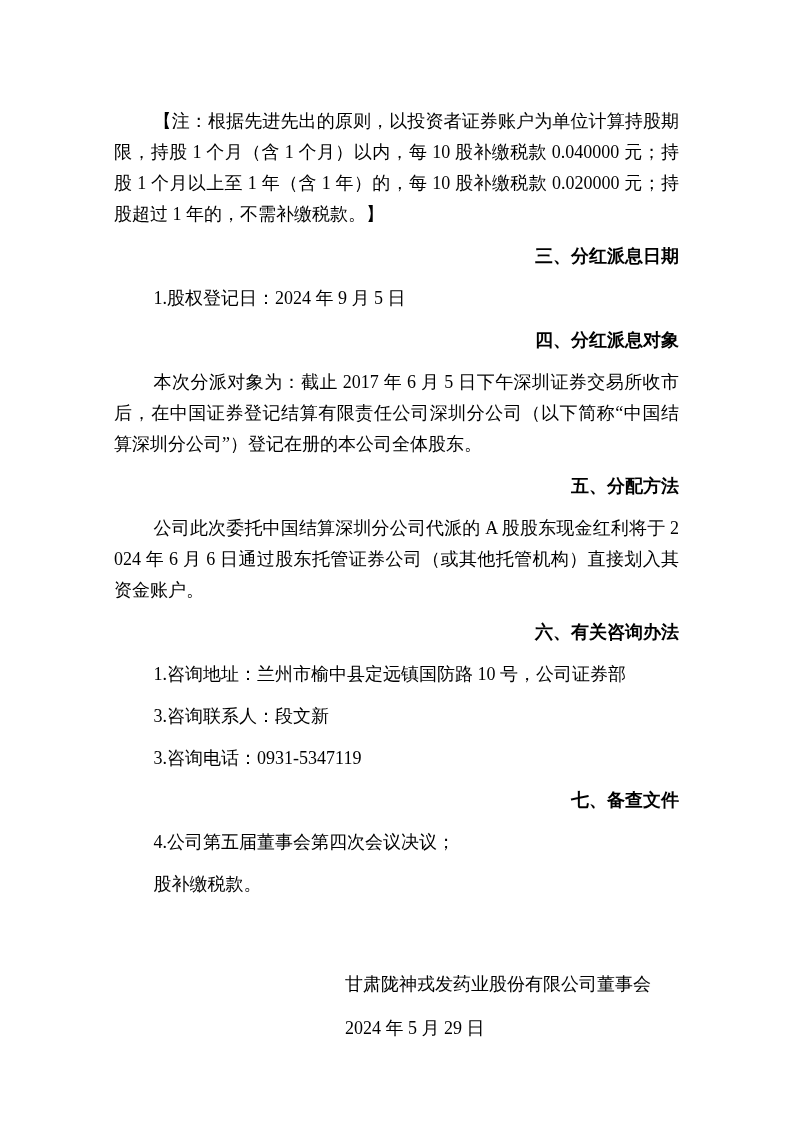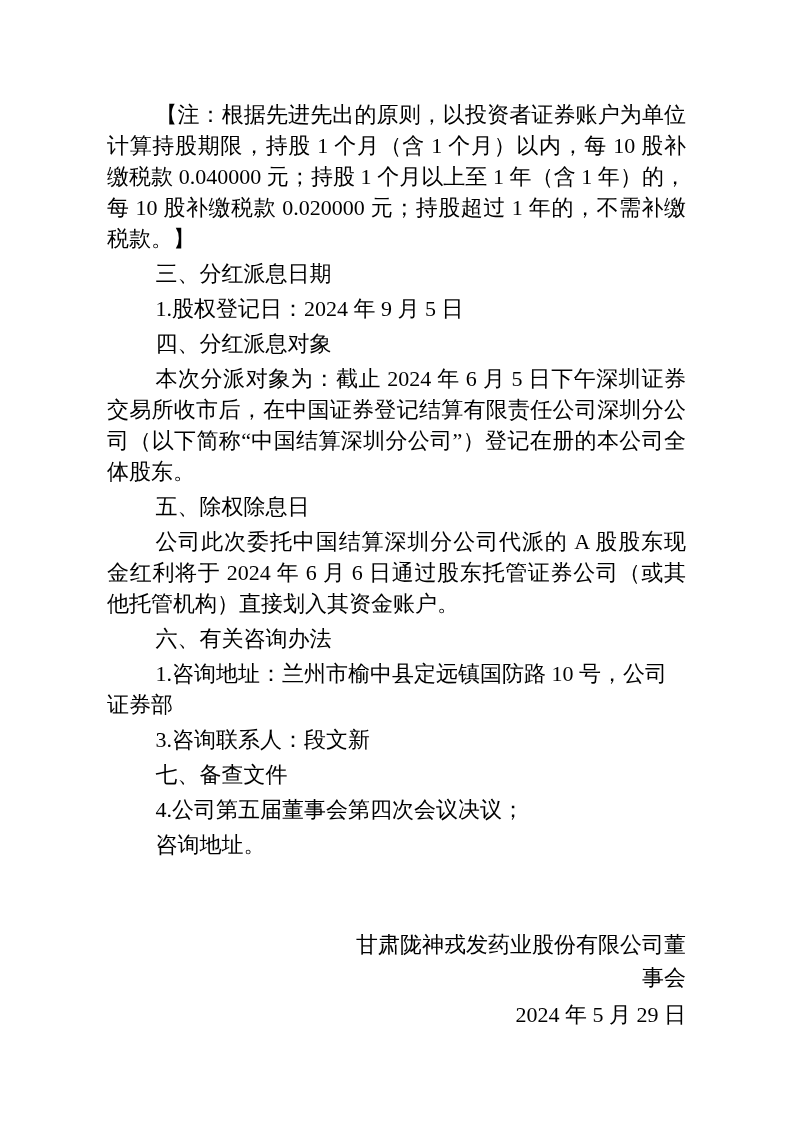--- a/index.html
+++ b/index.html
@@ -12,71 +12,73 @@
     font-family: "Liberation Serif", "DejaVu Serif", serif;
     overflow: hidden;
   }
   .page {
     width: 793px;
     height: 1122px;
     padding: 95px 103px 0 103px;
     background: #ffffff;
   }
   p {
-    margin: 4px;
-    font-size: 22px;
+    margin: 11px;
+    font-size: 18px;
     line-height: 31px;
     word-break: break-all;
   }
   .para {
     text-align: justify;
     text-justify: inter-ideograph;
     text-indent: 2.2em;
   }
   .heading {
-    font-weight: normal;
+    font-weight: bold;
     text-indent: 2.2em;
+    text-align: right;
   }
   .item {
     text-indent: 2.2em;
   }
   .signature {
     margin-top: 68px;
     margin-left: auto;
     width: 356px;
-    text-align: right;
+    text-align: left;
   }
   .signature p {
     line-height: 33px;
     text-indent: 0;
   }
 </style>
 </head>
 <body>
 
 <div class="page">
 
   <p class="para">【注：根据先进先出的原则，以投资者证券账户为单位计算持股期限，持股 1 个月（含 1 个月）以内，每 10 股补缴税款 0.040000 元；持股 1 个月以上至 1 年（含 1 年）的，每 10 股补缴税款 0.020000 元；持股超过 1 年的，不需补缴税款。】</p>
 
   <p class="heading">三、分红派息日期</p>
   <p class="item">1.股权登记日：2024 年 9 月 5 日</p>
 
   <p class="heading">四、分红派息对象</p>
-  <p class="para">本次分派对象为：截止 2024 年 6 月 5 日下午深圳证券交易所收市后，在中国证券登记结算有限责任公司深圳分公司（以下简称“中国结算深圳分公司”）登记在册的本公司全体股东。</p>
+  <p class="para">本次分派对象为：截止 2017 年 6 月 5 日下午深圳证券交易所收市后，在中国证券登记结算有限责任公司深圳分公司（以下简称“中国结算深圳分公司”）登记在册的本公司全体股东。</p>
 
-  <p class="heading">五、除权除息日</p>
+  <p class="heading">五、分配方法</p>
   <p class="para">公司此次委托中国结算深圳分公司代派的 A 股股东现金红利将于 2024 年 6 月 6 日通过股东托管证券公司（或其他托管机构）直接划入其资金账户。</p>
 
   <p class="heading">六、有关咨询办法</p>
   <p class="item">1.咨询地址：兰州市榆中县定远镇国防路 10 号，公司证券部</p>
   <p class="item">3.咨询联系人：段文新</p>
+  <p class="item">3.咨询电话：0931-5347119</p>
 
   <p class="heading">七、备查文件</p>
   <p class="item">4.公司第五届董事会第四次会议决议；</p>
 
-  <p class="item">咨询地址。</p>
+  <p class="item">股补缴税款。</p>
 
   <div class="signature">
     <p>甘肃陇神戎发药业股份有限公司董事会</p>
     <p>2024 年 5 月 29 日</p>
   </div>
 
 </div>
 
 </body></html>

